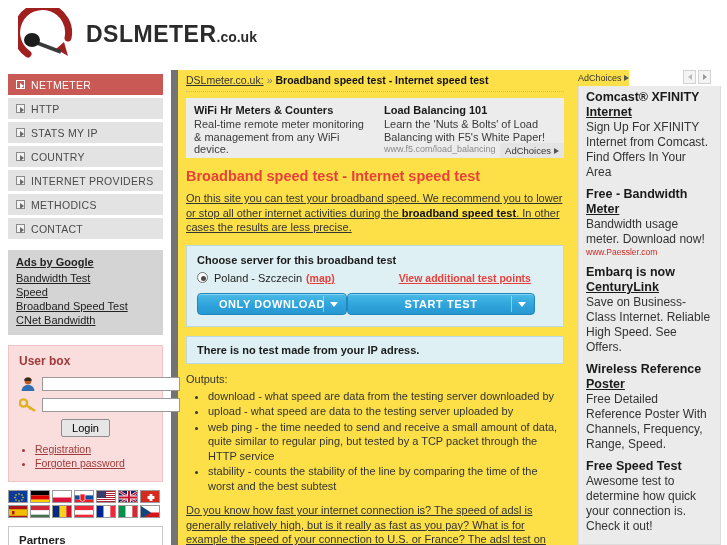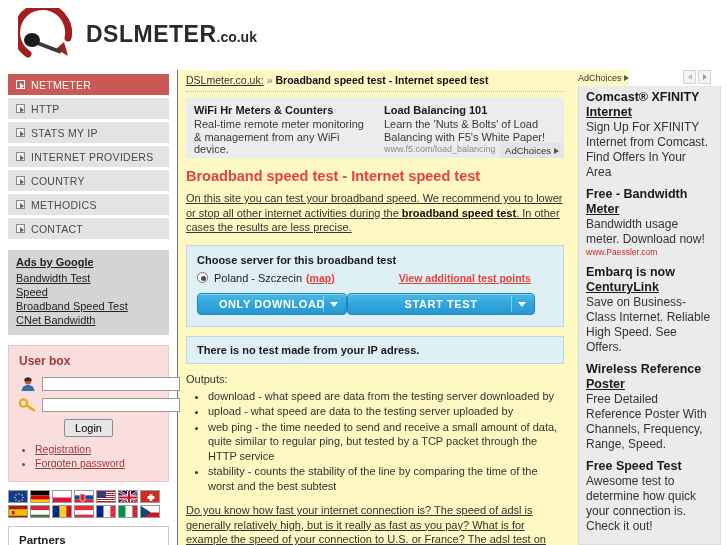--- a/index.html
+++ b/index.html
@@ -6,32 +6,32 @@
   * { box-sizing: border-box; }
   html, body {
     margin: 0; padding: 0;
     width: 727px; height: 545px;
     overflow: hidden;
     background: #ffffff;
     font-family: "Liberation Sans", sans-serif;
     font-size: 11px;
     color: #333;
   }
-  #page { position: relative; width: 629px; height: 545px; background:#fef9c3; }
+  #page { position: relative; width: 629px; height: 545px; background:#fde047; }
 
   
   .header { position: relative; height: 70px; background:#fff; }
   .logo-wrap { position:absolute; left:18px; top:8px; display:flex; align-items:center; }
   .logo-mark { width:58px; height:52px; position:relative; }
   .logo-text { margin-left:10px; font-size:23px; font-weight:bold; color:#2b2b2b; letter-spacing:0.5px; }
   .logo-text .tld { font-size:14px; font-weight:bold; color:#2b2b2b; letter-spacing:0; }
 
   
   .left-col { position:absolute; left:0; top:70px; width:178px; height:475px;
-              border-right:1px solid #737373; background:#fff; }
+              border-right:7px solid #737373; background:#fff; }
   .nav { padding:4px 8px 0 8px; }
   .nav-item {
     display:flex; align-items:center; height:22px; margin-bottom:2px;
     background:#e3e3e3; color:#4a4a4a; font-size:10.5px; letter-spacing:0.3px;
     padding-left:8px; cursor:pointer; border-bottom:1px solid #fff;
   }
   .nav-item.active { background:#c95955; color:#fff; }
   .nav-ico {
     display:inline-block; width:9px; height:9px; border:1px solid #8a8a8a;
     margin-right:6px; position:relative; background:#f2f2f2; flex:0 0 auto;
@@ -189,25 +189,25 @@
       <div class="nav-item">
         <span class="nav-ico"></span>
         <span>HTTP</span>
       </div>
       <div class="nav-item">
         <span class="nav-ico"></span>
         <span>STATS MY IP</span>
       </div>
       <div class="nav-item">
         <span class="nav-ico"></span>
+        <span>COUNTRY</span>
+      </div>
+      <div class="nav-item">
+        <span class="nav-ico"></span>
         <span>INTERNET PROVIDERS</span>
-      </div>
-      <div class="nav-item">
-        <span class="nav-ico"></span>
-        <span>COUNTRY</span>
       </div>
       <div class="nav-item">
         <span class="nav-ico"></span>
         <span>METHODICS</span>
       </div>
       <div class="nav-item">
         <span class="nav-ico"></span>
         <span>CONTACT</span>
       </div>
     </div>

